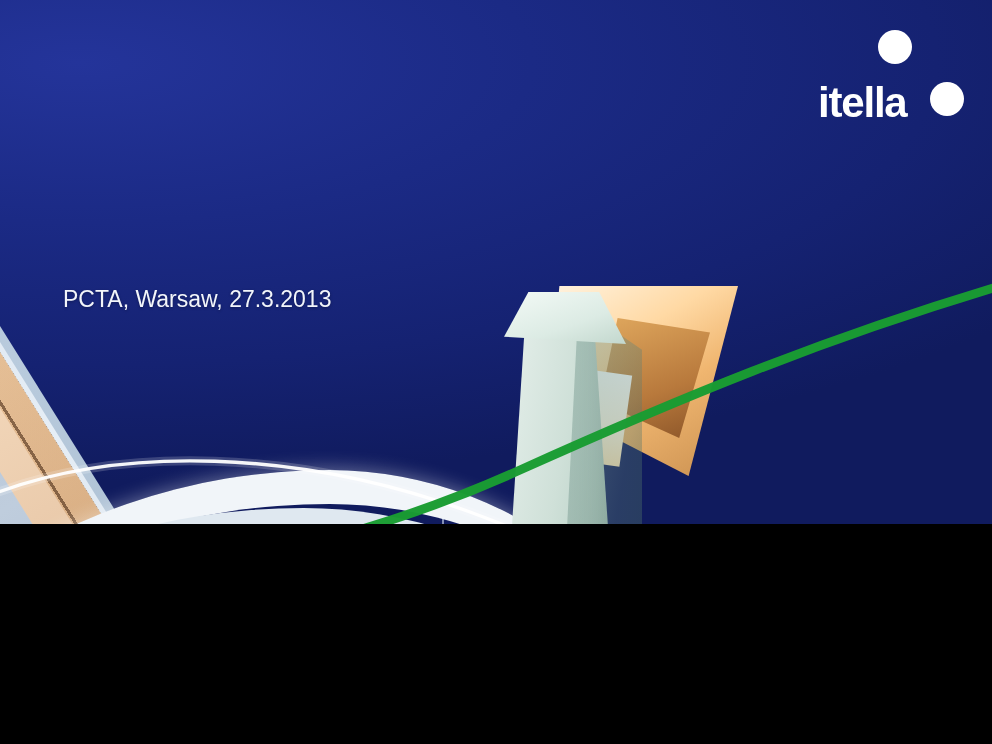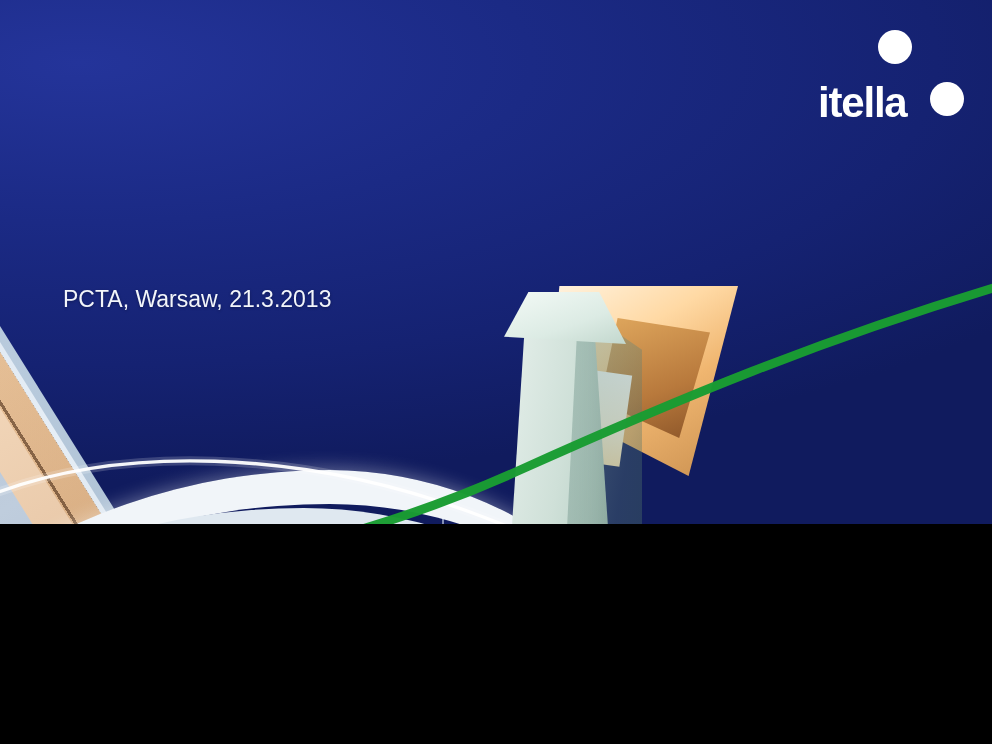--- a/index.html
+++ b/index.html
@@ -504,16 +504,16 @@
       <path d="M -10,586 C 140,584 330,556 520,470 C 680,398 820,340 1000,286" fill="none" stroke="#199c32" stroke-width="9" opacity="0.98"></path>
     </svg>
   </div>
 
   <div class="logo">
     <div class="logo-dot-top"></div>
     <div class="logo-word">itella</div>
     <div class="logo-dot-right"></div>
   </div>
 
-  <div class="subtitle">PCTA, Warsaw, 21.3.2013</div>
+  <div class="subtitle">PCTA, Warsaw, 27.3.2013</div>
   <div class="pagenum">1</div>
 
 </div>
 
 </body></html>

